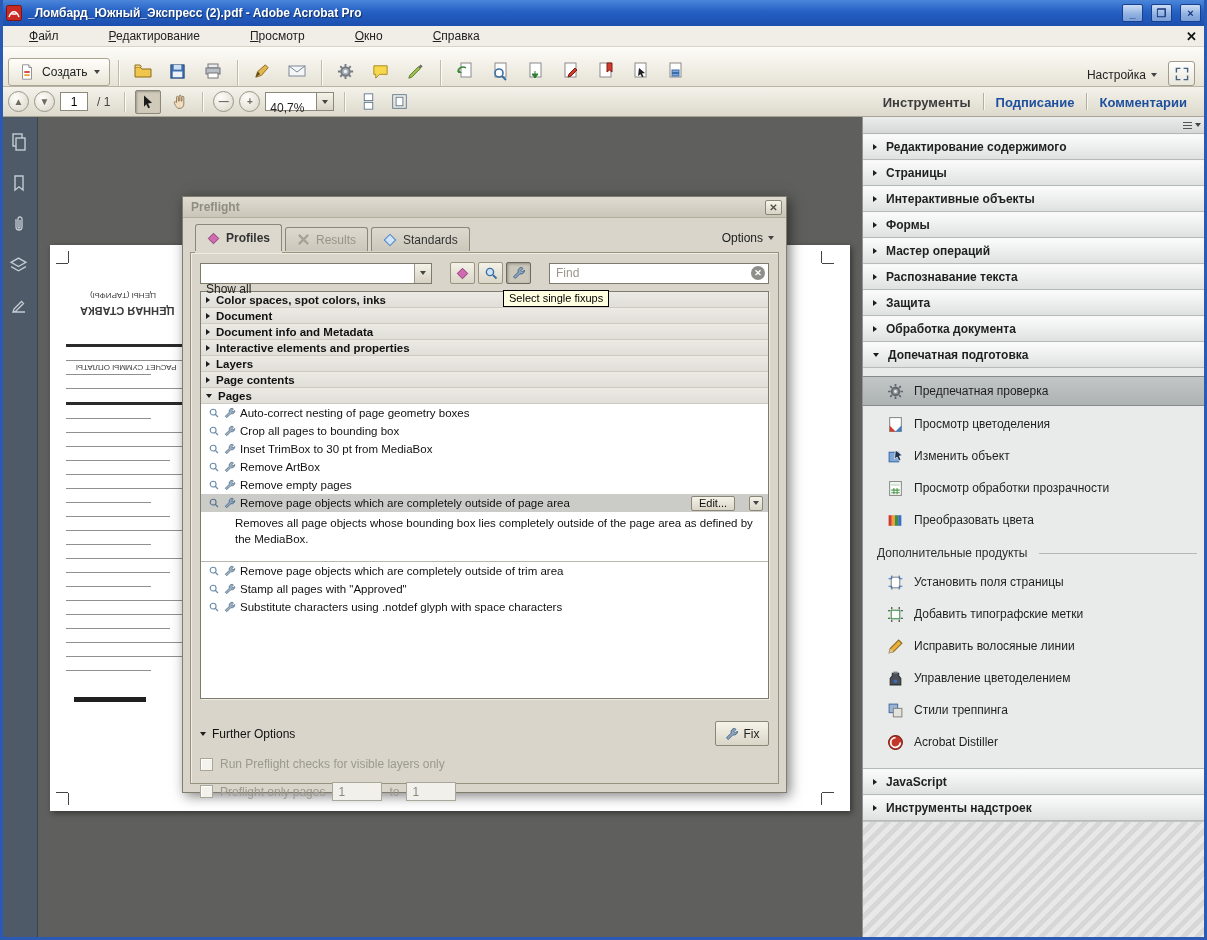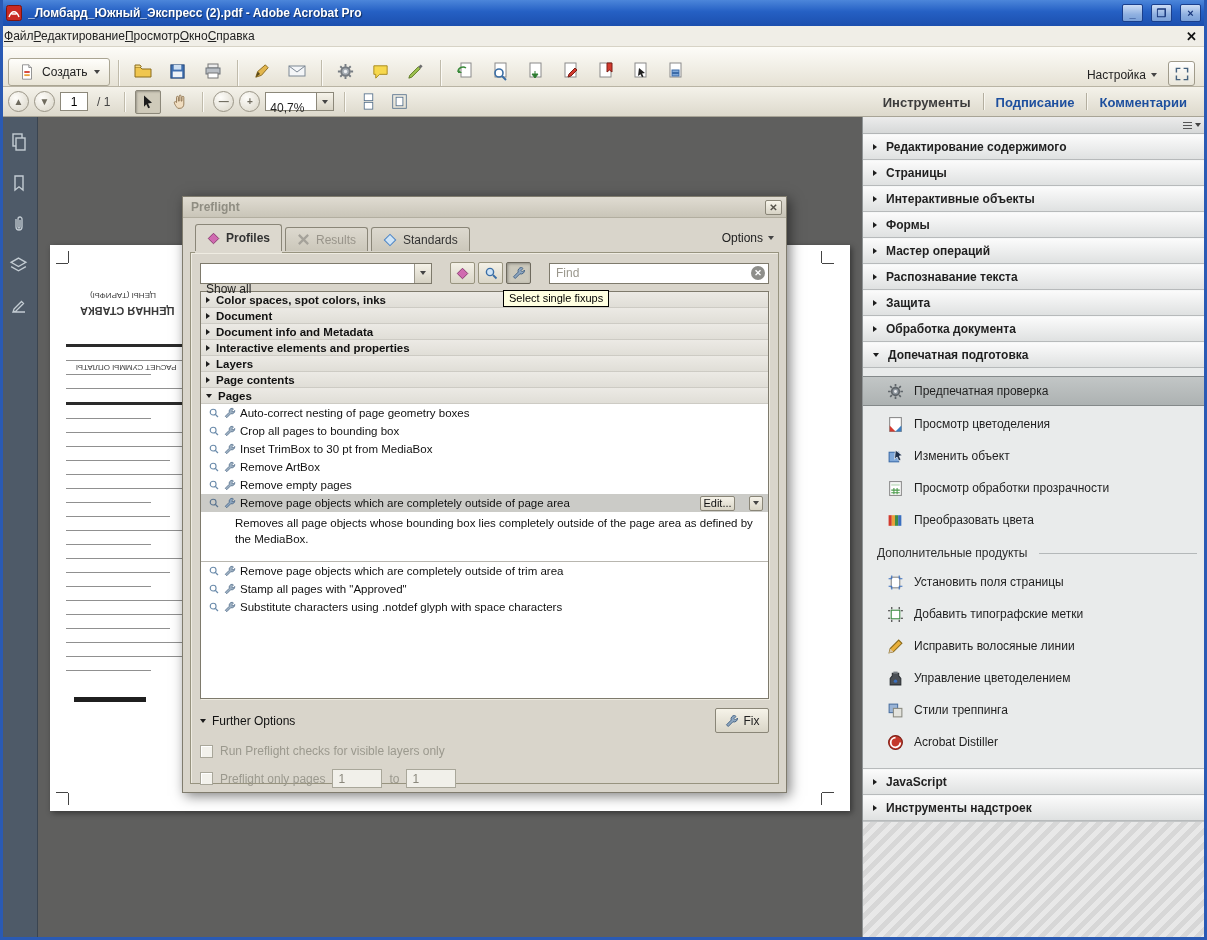--- a/index.html
+++ b/index.html
@@ -10,21 +10,21 @@
   .titlebar { position:absolute; left:0; top:0; width:1207px; height:26px;
     background:linear-gradient(#4c86da, #2560c4 45%, #1c4fae);
     display:flex; align-items:center; padding:0 6px; gap:6px; z-index:20; }
   .titlebar .title { color:#fff; font-weight:bold; font-size:12px; text-shadow:1px 1px 1px rgba(0,0,0,.5);
     white-space:nowrap; overflow:hidden; flex:1; }
   .winbtn { width:21px; height:18px; margin-left:2px; border:1px solid #1a3f8c; border-radius:2px;
     background:linear-gradient(#cdddf5,#8fb0e0 60%,#7aa0d8); color:#16357a; font-size:11px; line-height:16px;
     text-align:center; font-weight:bold; cursor:default; }
   .menubar { position:absolute; left:0; top:26px; width:1207px; height:21px; background:#f0eee7;
     border-bottom:1px solid #d7d3c6; display:flex; align-items:center; padding:0 4px; z-index:19; }
-  .menu-item { padding:2px 0; font-size:12px; }
+  .menu-item { padding:2px 25px; font-size:12px; }
   .menu-item > span { display:block; }
   .menu-item > span::first-letter { text-decoration:underline; }
   .doc-close { margin-left:auto; margin-right:6px; font-size:13px; font-weight:bold; color:#111; }
 
   
   .toolbar1 { position:absolute; left:0; top:47px; width:1207px; height:40px;
     background:linear-gradient(#fdfcf8,#e6e2d5); border-bottom:1px solid #b9b4a4;
     display:flex; align-items:flex-end; padding:0 8px; gap:3px; z-index:18; }
   .toolbar2 { position:absolute; left:0; top:87px; width:1207px; height:30px;
     background:linear-gradient(#f4f2ea,#ddd9cc); border-bottom:1px solid #a8a496;
@@ -125,26 +125,26 @@
   .findwrap input { width:100%; height:21px; border:1px solid #7e7a6c; padding:2px 22px 2px 6px; font-size:12px;
     font-family:"Liberation Sans", sans-serif; color:#333; background:#fff; }
   .findwrap input::placeholder { color:#9a978c; }
   .find-clear { position:absolute; right:4px; top:3.5px; width:14px; height:14px; border-radius:50%;
     background:#8e8e8a; color:#fff; font-size:9px; line-height:14px; text-align:center; font-weight:bold; }
   .pf-list { border:1px solid #7e7a6c; background:#fff; height:408px; overflow:hidden; font-size:11.5px; box-shadow:1px 1px 0 #efece2; }
   .cat { height:16px; display:flex; align-items:center; gap:6px; padding:0 5px;
     background:linear-gradient(#eceae5,#e0ded7); border-bottom:1px solid #cdcbc4; font-weight:bold; color:#111;text-align:center; }
   .fx { height:18px; display:flex; align-items:center; gap:4px; padding:0 5px 0 7px; color:#111; }
   .fx.selected { background:#cbcbc7; }
-  .editbtn { margin-left:auto; width:35px; height:15px; border:1px solid #8a8678; border-radius:2px;
+  .editbtn { margin-left:auto; width:44px; height:15px; border:1px solid #8a8678; border-radius:2px;
     background:linear-gradient(#f5f2e8,#d9d5c7); font-size:11px; font-family:"Liberation Sans", sans-serif; line-height:13px; text-align:center; }
   .minidrop { width:14px; height:15px; margin-left:10px; border:1px solid #8a8678; border-radius:2px;
     background:linear-gradient(#f5f2e8,#d9d5c7); display:flex; align-items:center; justify-content:center; }
   .fx-desc { padding:3px 14px 14px 34px; border-bottom:1px solid #b8b6af; line-height:1.4; color:#111; }
-  .further-row { display:flex; margin-top:9px; }
+  .further-row { display:flex; margin-top:22px; }
   .further-lbl { display:flex; align-items:center; gap:6px; font-size:12px; color:#111; }
   .fixbtn { margin-left:auto; width:54px; height:25px; border:1px solid #8a8678; border-radius:2px;
     background:linear-gradient(#f6f3e9,#d9d5c7); display:flex; align-items:center; justify-content:center; gap:5px; font-size:12px; }
   .chkrow { display:flex; align-items:center; gap:7px; margin-top:11px; color:#9b998e; font-size:12px; }
   .cbx { width:13px; height:13px; background:#f3f2ec; border:1px solid #a9a79a; box-shadow:inset 1px 1px 0 #fff; }
   .pgsmall { width:50px; height:19px; border:1px solid #a9a79a; background:#f1f0ea; color:#8a887c;
     padding:2px 5px; font-size:12px; font-family:"Liberation Sans", sans-serif; }
   .tooltip { position:absolute; left:320px; top:93px; background:#ffffe1; border:1px solid #000;
     padding:1px 5px 2px; font-size:11px; color:#000; z-index:60; white-space:nowrap; }
 

